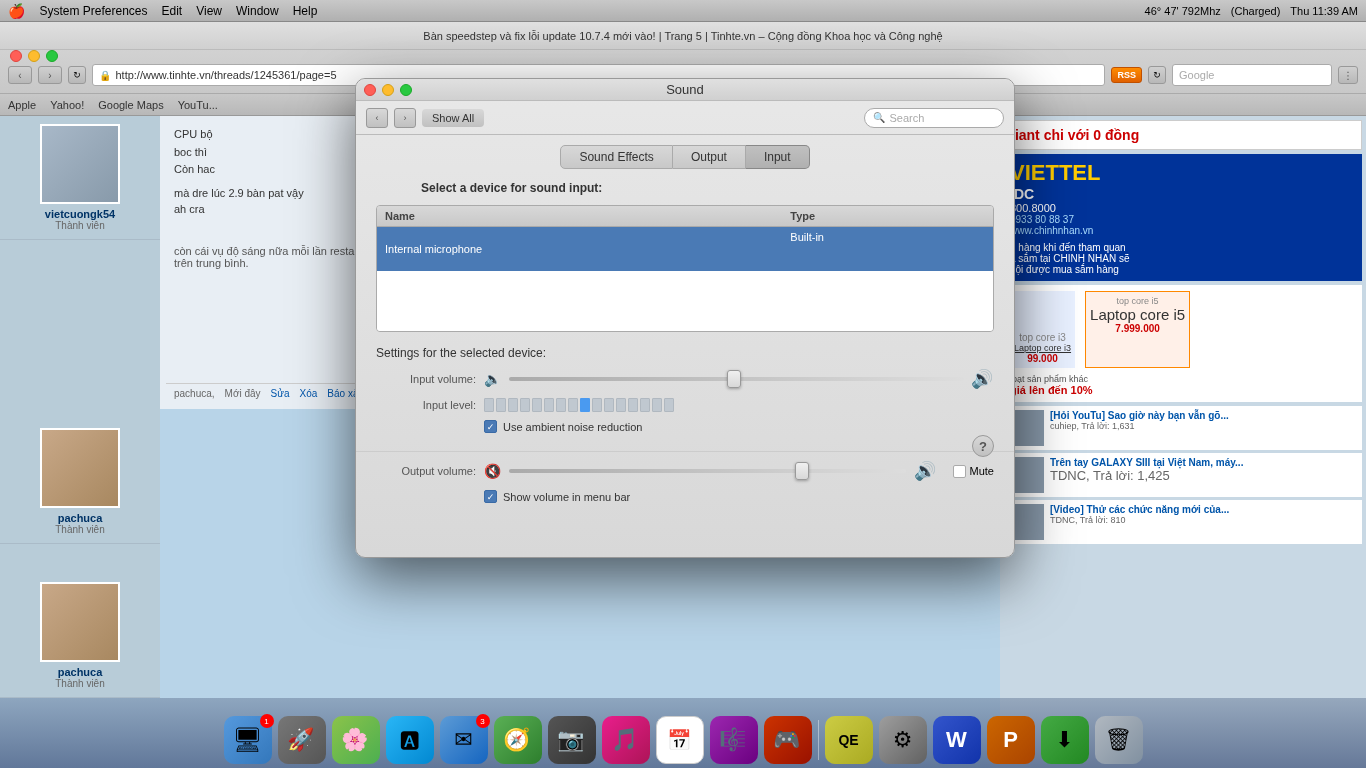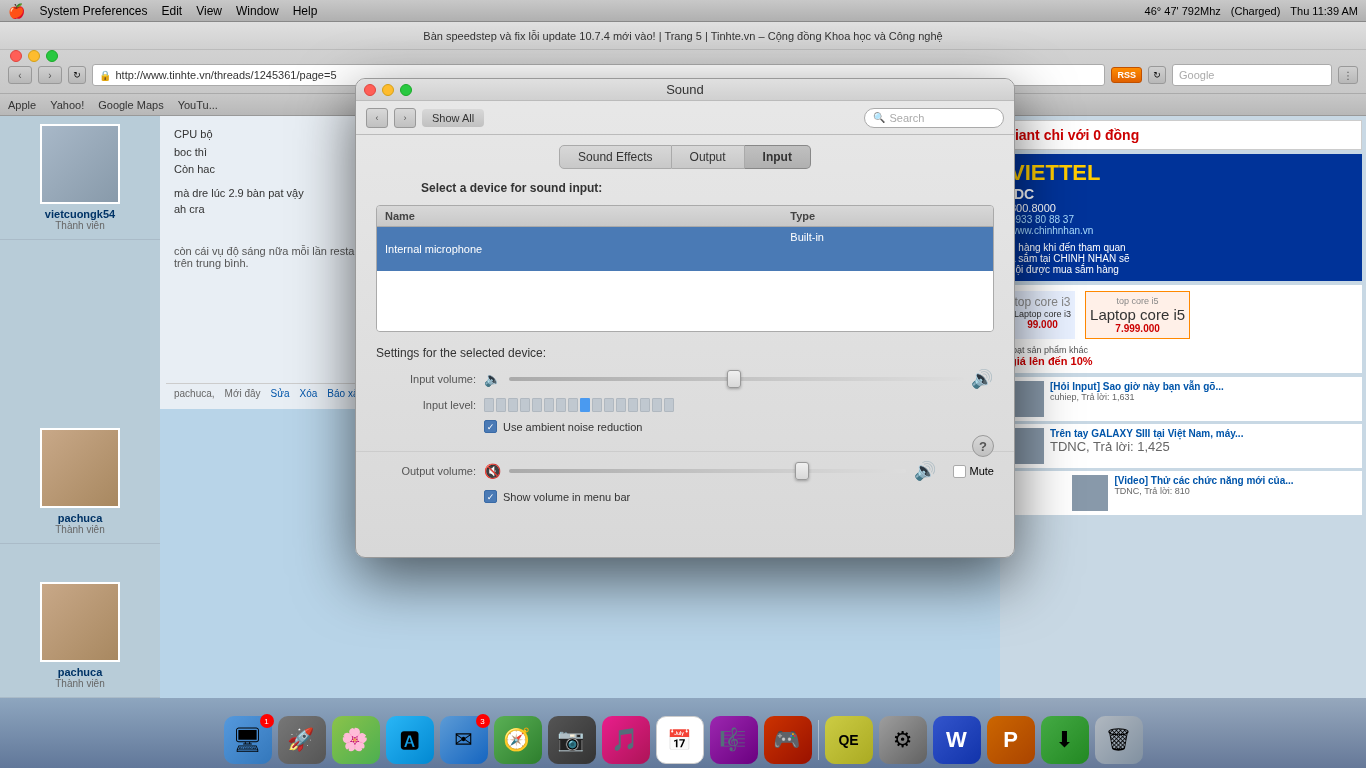--- a/index.html
+++ b/index.html
@@ -315,21 +315,21 @@
       background: linear-gradient(to bottom, #d8d8d8, #c8c8c8);
       border: 1px solid #aaa;
       cursor: pointer;
       color: #333;
     }
     .dialog-tab:first-child { border-radius: 5px 0 0 5px; }
     .dialog-tab:last-child { border-radius: 0 5px 5px 0; }
     .dialog-tab.active {
       background: linear-gradient(to bottom, #c0c0c0, #b0b0b0);
       border-color: #888;
-      font-weight: 700;
+      font-weight: 400;
     }
     .dialog-tab + .dialog-tab { border-left: none; }
 
     
     .dialog-content {
       padding: 12px 20px;
     }
     .section-title {
       font-size: 12px;
       font-weight: 700;
@@ -633,50 +633,50 @@
         <div>800.8000</div>
         <div style="font-size: 10px; color: #aaddff;">0933 80 88 37</div>
         <div style="font-size: 10px; color: #aaddff;">www.chinhnhan.vn</div>
         <div style="margin-top: 6px; font-size: 10px;">h hàng khi đến tham quan</div>
         <div style="font-size: 10px;">a sắm tại CHINH NHAN sẽ</div>
         <div style="font-size: 10px;">hội được mua sắm hàng</div>
       </div>
       <div style="background: white; margin: 4px; padding: 6px; font-size: 10px; color: #333;">
         <div style="display: flex; gap: 10px;">
           <div style="background: #e8f0ff; padding: 4px; text-align: center;">
-            <div style="color: #888; font-size: 12px;">top core i3</div>
-            <div style="font-size: 9px;">Laptop core i3</div>
+            <div style="color: #888; font-size: 10px; margin-top: 37px;">top core i3</div>
+            <div style="font-size: 9px; text-decoration: underline;">Laptop core i3</div>
             <div style="font-size: 10px; font-weight: bold; color: #cc0000;">99.000</div>
           </div>
           <div style="background: #fff0e8; padding: 4px; text-align: center; border: 1px solid #ff8800;">
             <div style="color: #888; font-size: 9px;">top core i5</div>
             <div style="font-size: 15px;">Laptop core i5</div>
             <div style="font-size: 10px; font-weight: bold; color: #cc0000;">7.999.000</div>
           </div>
         </div>
         <div style="margin-top: 6px; font-size: 9px; color: #555;">loạt sản phẩm khác</div>
         <div style="font-size: 11px; font-weight: bold; color: #cc0000;">giá lên đến 10%</div>
       </div>
 
       <div style="margin: 4px; font-size: 10px; color: #333;">
         <div style="background: white; padding: 4px; margin-bottom: 3px; display: flex; gap: 6px; align-items: flex-start;">
           <div style="width: 36px; height: 36px; background: #8899aa; flex-shrink: 0;"></div>
           <div>
-            <div style="font-size: 10px; color: #0055aa; font-weight: bold;">[Hỏi Input] Sao giờ này bạn vẫn gõ...</div>
+            <div style="font-size: 10px; color: #0055aa; font-weight: bold;">[Hỏi YouTu] Sao giờ này bạn vẫn gõ...</div>
             <div style="font-size: 9px; color: #666;">cuhiep,  Trả lời: 1,631</div>
           </div>
         </div>
         <div style="background: white; padding: 4px; margin-bottom: 3px; display: flex; gap: 6px; align-items: flex-start;">
           <div style="width: 36px; height: 36px; background: #8899aa; flex-shrink: 0;"></div>
           <div>
             <div style="font-size: 10px; color: #0055aa; font-weight: bold;">Trên tay GALAXY SIII tại Việt Nam, máy...</div>
             <div style="font-size: 13px; color: #666;">TDNC,  Trả lời: 1,425</div>
           </div>
         </div>
-        <div style="background: white; padding: 4px; margin-bottom: 3px; display: flex; gap: 6px; align-items: flex-start; justify-content: center;">
+        <div style="background: white; padding: 4px; margin-bottom: 3px; display: flex; gap: 6px; align-items: flex-start;">
           <div style="width: 36px; height: 36px; background: #8899aa; flex-shrink: 0;"></div>
           <div>
             <div style="font-size: 10px; color: #0055aa; font-weight: bold;">[Video] Thử các chức năng mới của...</div>
             <div style="font-size: 9px; color: #666;">TDNC,  Trả lời: 810</div>
           </div>
         </div>
       </div>
     </div>
   </div>
 </div>

